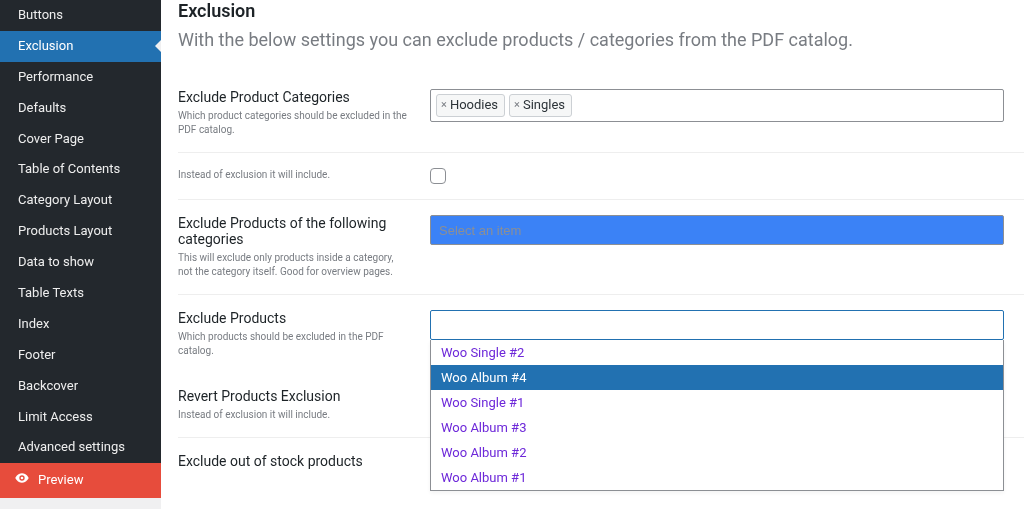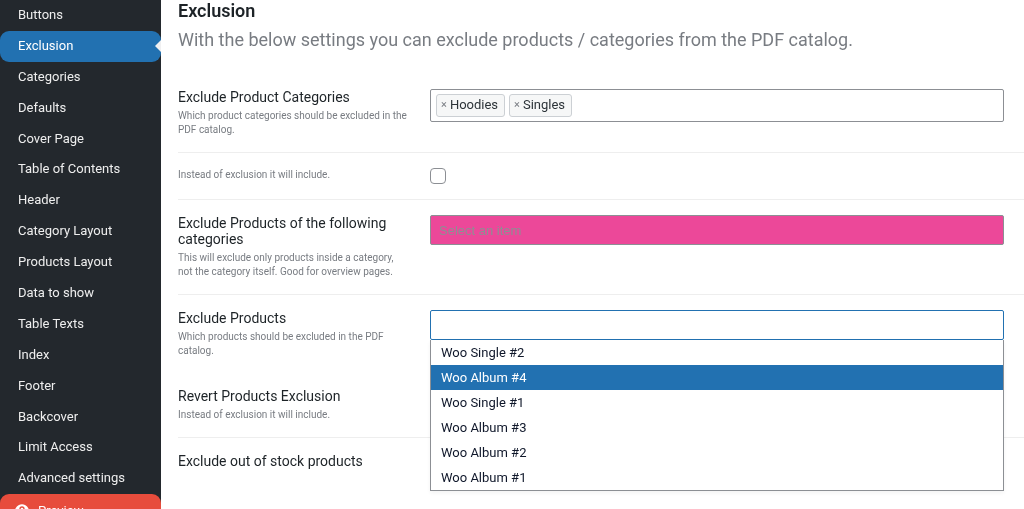--- a/index.html
+++ b/index.html
@@ -22,21 +22,20 @@
       display: flex;
       flex-direction: column;
     }
     .sidebar-item {
       padding: 7px 8px 7px 18px;
       color: #eee;
       cursor: pointer;
       font-size: 13px;
       line-height: 1.3;
       position: relative;
-      border-radius: 9px;
     }
     .sidebar-item.active {
       background: #2271b1;
       color: #fff;
       font-weight: 400;
     }
     .sidebar-item.active::after {
       content: "";
       position: absolute;
       right: 0;
@@ -137,21 +136,21 @@
     .checkbox {
       width: 16px;
       height: 16px;
       border: 1px solid #8c8f94;
       border-radius: 4px;
       background: #fff;
     }
     .text-input {
       width: 100%;
       border: 1px solid #8c8f94;
-      background: #ec4899;
+      background: #3b82f6;
       height: 30px;
       padding: 4px 8px;
       font-size: 13px;
       color: #2c3338;
       border-radius: 2px;
     }
     .text-input::placeholder { color: #8c8f94; }
     
     .dropdown-container {
       position: relative;
@@ -176,41 +175,40 @@
       border-top: none;
       max-height: 160px;
       overflow-y: auto;
       z-index: 10;
       box-shadow: 0 2px 4px rgba(0,0,0,0.05);
     }
     .dropdown-option {
       padding: 5px 10px;
       font-size: 13px;
       cursor: pointer;
-      color: #0f172a;
+      color: #6d28d9;
     }
     .dropdown-option.highlighted {
       background: #2271b1;
       color: #ffffff;
     }
     .dropdown-list::-webkit-scrollbar { width: 10px; }
     .dropdown-list::-webkit-scrollbar-thumb { background: #c3c4c7; border-radius: 5px; }
     .dropdown-list::-webkit-scrollbar-track { background: #f0f0f1; }
   </style>
 </head>
 <body>
 
 <div class="sidebar">
   <div class="sidebar-item"><span>Buttons</span></div>
   <div class="sidebar-item active"><span>Exclusion</span></div>
-  <div class="sidebar-item"><span>Categories</span></div>
+  <div class="sidebar-item"><span>Performance</span></div>
   <div class="sidebar-item"><span>Defaults</span></div>
   <div class="sidebar-item"><span>Cover Page</span></div>
   <div class="sidebar-item"><span>Table of Contents</span></div>
-  <div class="sidebar-item"><span>Header</span></div>
   <div class="sidebar-item"><span>Category Layout</span></div>
   <div class="sidebar-item"><span>Products Layout</span></div>
   <div class="sidebar-item"><span>Data to show</span></div>
   <div class="sidebar-item"><span>Table Texts</span></div>
   <div class="sidebar-item"><span>Index</span></div>
   <div class="sidebar-item"><span>Footer</span></div>
   <div class="sidebar-item"><span>Backcover</span></div>
   <div class="sidebar-item"><span>Limit Access</span></div>
   <div class="sidebar-item"><span>Advanced settings</span></div>
   <div class="sidebar-item preview">

